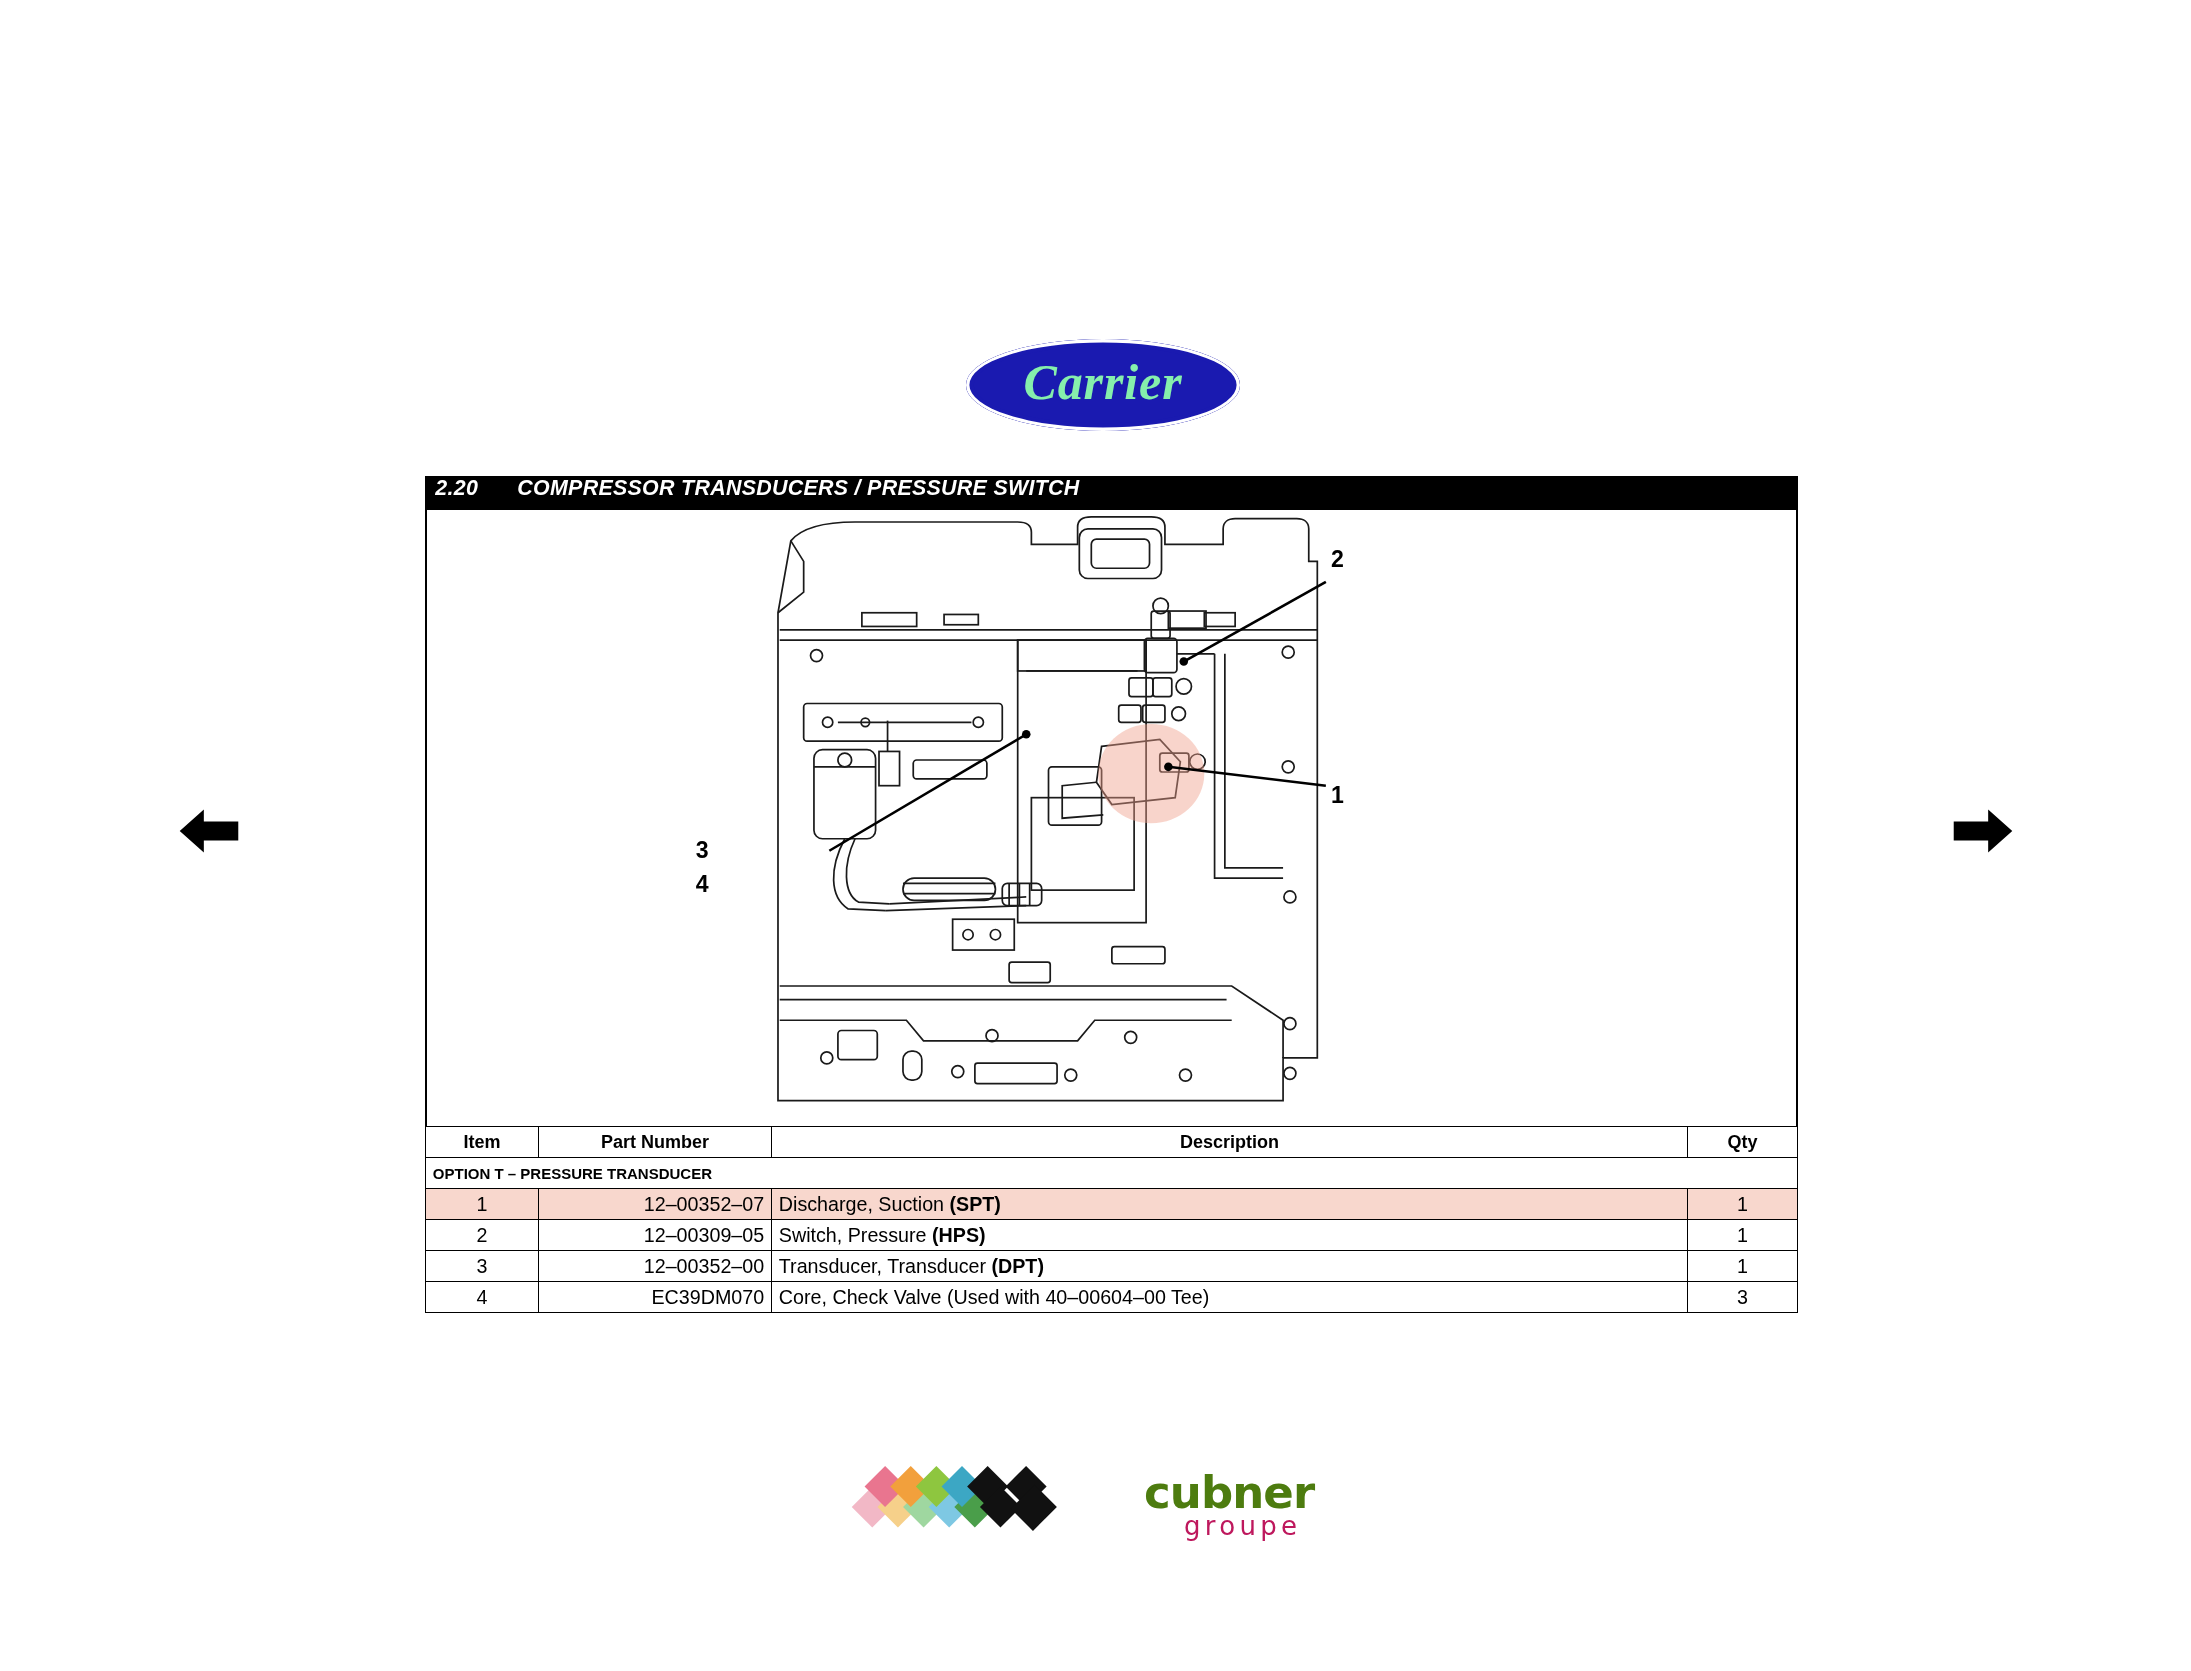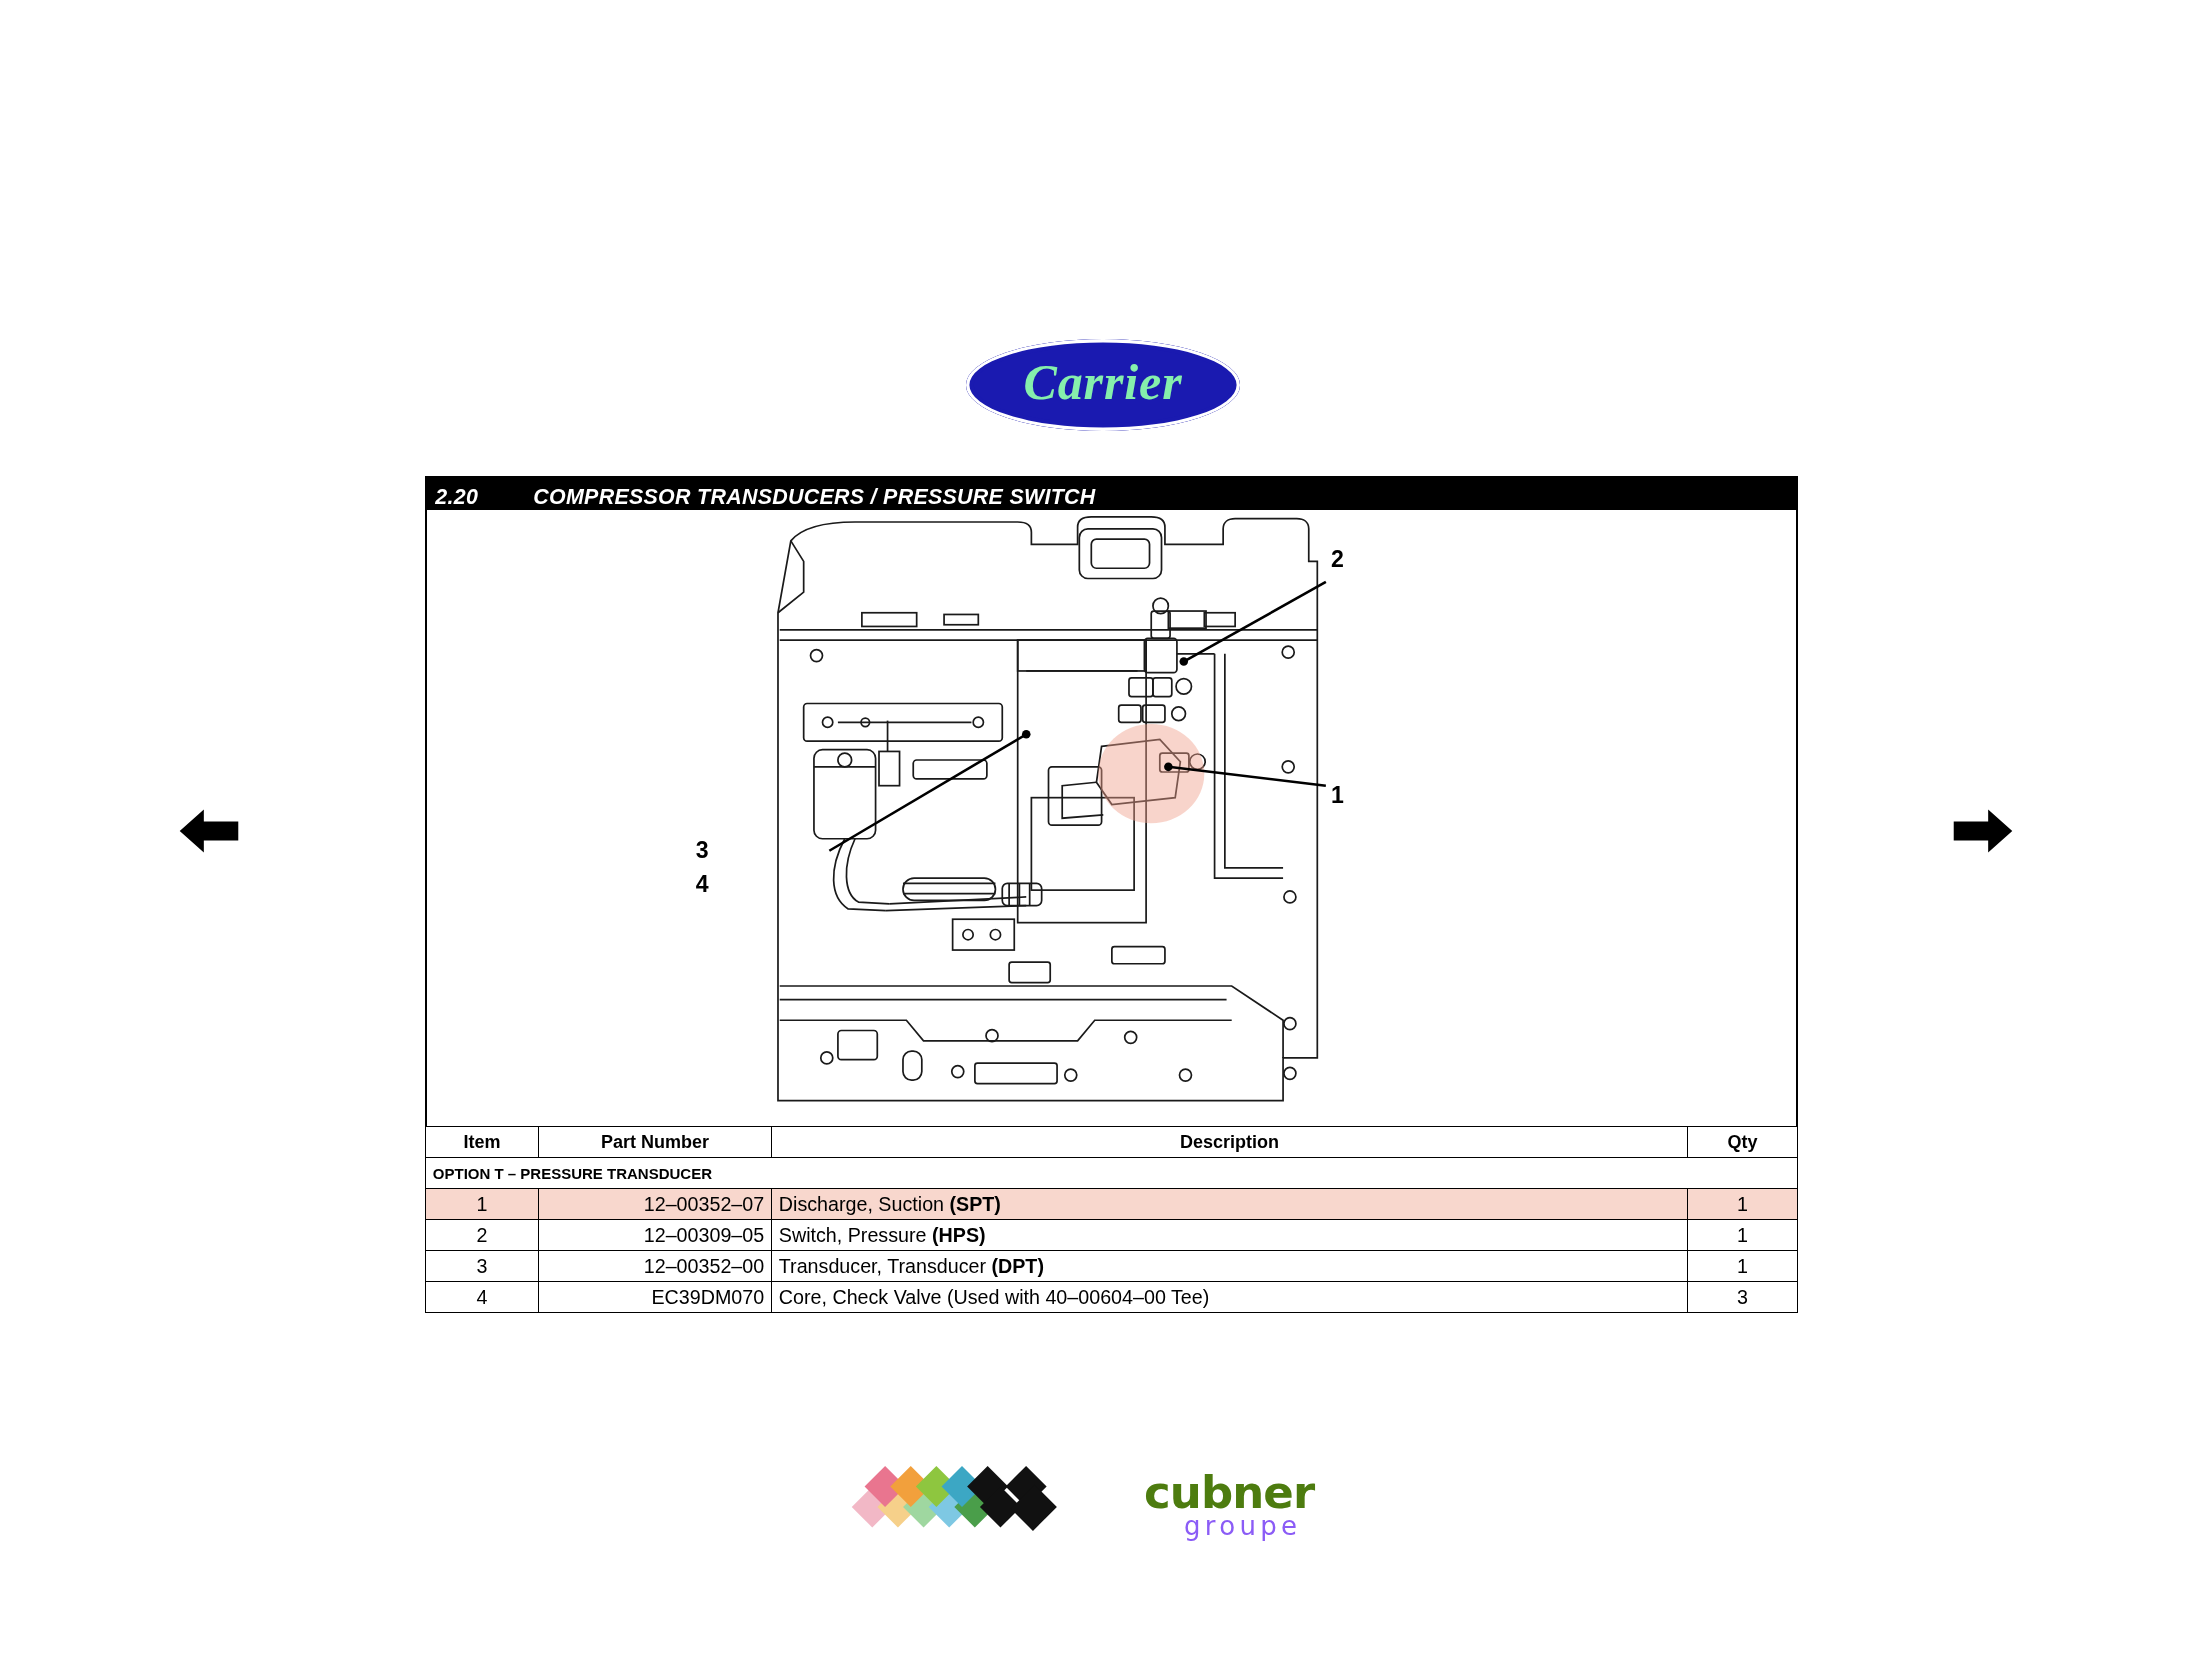--- a/index.html
+++ b/index.html
@@ -51,26 +51,25 @@
     width: 1373px;
     height: 890px;
   }
 
   
   .title-bar {
     height: 34px;
     background: #000000;
     color: #ffffff;
     display: flex;
-    align-items: flex-end;
+    align-items: flex-start;
     font-size: 21.4px;
     font-weight: bold;
     font-style: italic;
     letter-spacing: 0.3px;
-    gap: 16px;
   }
   .title-num {
     padding-left: 10.3px;
     width: 82px;
   }
   .title-text { }
 
   
   .fig-frame {
     border-left: 2.6px solid #000;
@@ -143,21 +142,21 @@
     color: #4d7c0f;
     font-size: 45px;
     font-weight: bold;
     letter-spacing: -0.9px;
     font-family: "DejaVu Sans", sans-serif;
   }
   .cub-sub {
     position: absolute;
     left: 341px;
     top: 57px;
-    color: #8b5cf6;
+    color: #be185d;
     font-size: 26px;
     letter-spacing: 4.3px;
     font-family: "DejaVu Sans", sans-serif;
   }
 
   
   .callout {
     font-size: 27px;
     font-weight: bold;
     font-family: "Liberation Sans", sans-serif;

